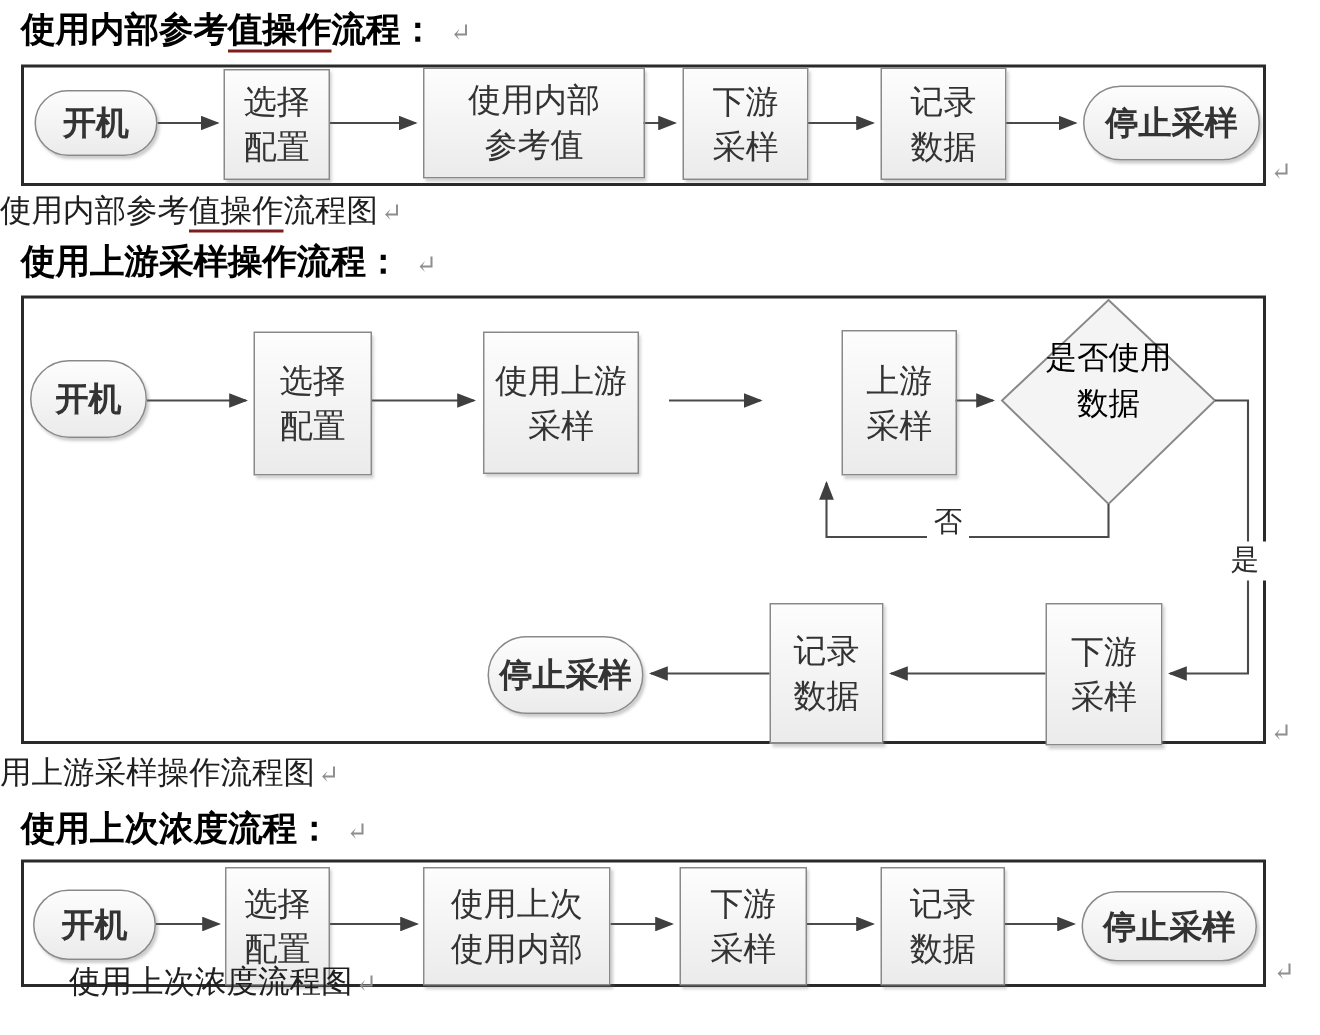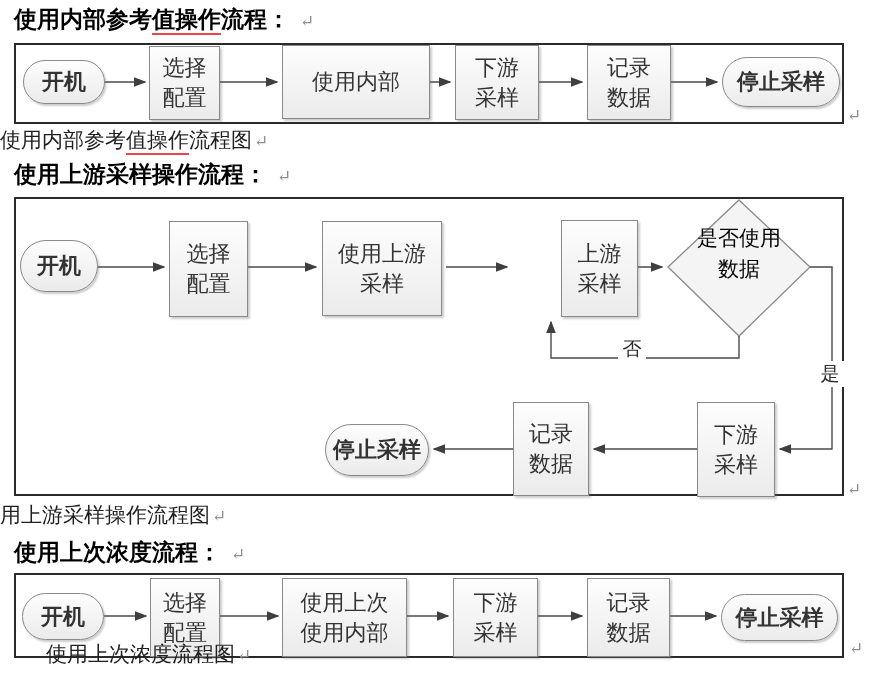--- a/index.html
+++ b/index.html
@@ -1,21 +1,21 @@
 <!DOCTYPE html>
 <html><head>
 <meta charset="utf-8">
 <style>
   html,body{margin:0;padding:0;background:#ffffff;}
   body{width:880px;height:690px;position:relative;overflow:hidden;
        font-family:"Liberation Serif","DejaVu Serif",serif;color:#1a1a1a;}
 
   .heading{position:absolute;left:14px;font-size:23px;font-weight:bold;color:#000;
            white-space:nowrap;line-height:27px;}
-  .ul{border-bottom:2px solid #ef4444;padding-bottom:1px;}
+  .ul{border-bottom:2px solid #7f1d1d;padding-bottom:1px;}
   .pm{color:#8f8f8f;font-size:17px;font-weight:normal;margin-left:10px;}
   .caption{position:absolute;left:0;width:880px;font-size:21px;
            color:#1f1f1f;line-height:24px;}
   .caption .pm{margin-left:2px;}
 
   .chart{position:absolute;border:2px solid #2a2a2a;background:#fff;box-sizing:border-box;}
 
   .node{position:absolute;display:flex;align-items:center;justify-content:center;
         text-align:center;box-sizing:border-box;
         background:linear-gradient(180deg,#fdfdfd 0%,#ebebeb 100%);
@@ -54,20 +54,21 @@
   </div>
   <div class="node" style="left:133px;top:1px;width:71px;height:74px;">
     <div>
       <div>选择</div>
       <div>配置</div>
     </div>
   </div>
   <div class="node" style="left:266px;top:0px;width:148px;height:74px;">
     <div>
       <div>使用内部</div>
+      <div>参考值</div>
     </div>
   </div>
   <div class="node" style="left:439px;top:0px;width:84px;height:75px;">
     <div>
       <div>下游</div>
       <div>采样</div>
     </div>
   </div>
   <div class="node" style="left:571px;top:0px;width:84px;height:75px;">
     <div>
@@ -108,21 +109,21 @@
   </svg>
   <div class="node stadium" style="left:4px;top:41px;width:78px;height:52px;">
     <span>开机</span>
   </div>
   <div class="node" style="left:153px;top:22px;width:79px;height:96px;">
     <div>
       <div>选择</div>
       <div>配置</div>
     </div>
   </div>
-  <div class="node" style="left:306px;top:22px;width:120px;height:95px;">
+  <div class="node" style="left:306px;top:22px;width:104px;height:95px;">
     <div>
       <div>使用上游</div>
       <div>采样</div>
     </div>
   </div>
   <div class="node" style="left:497px;top:21px;width:77px;height:97px;margin-left:48px;">
     <div>
       <div>上游</div>
       <div>采样</div>
     </div>

